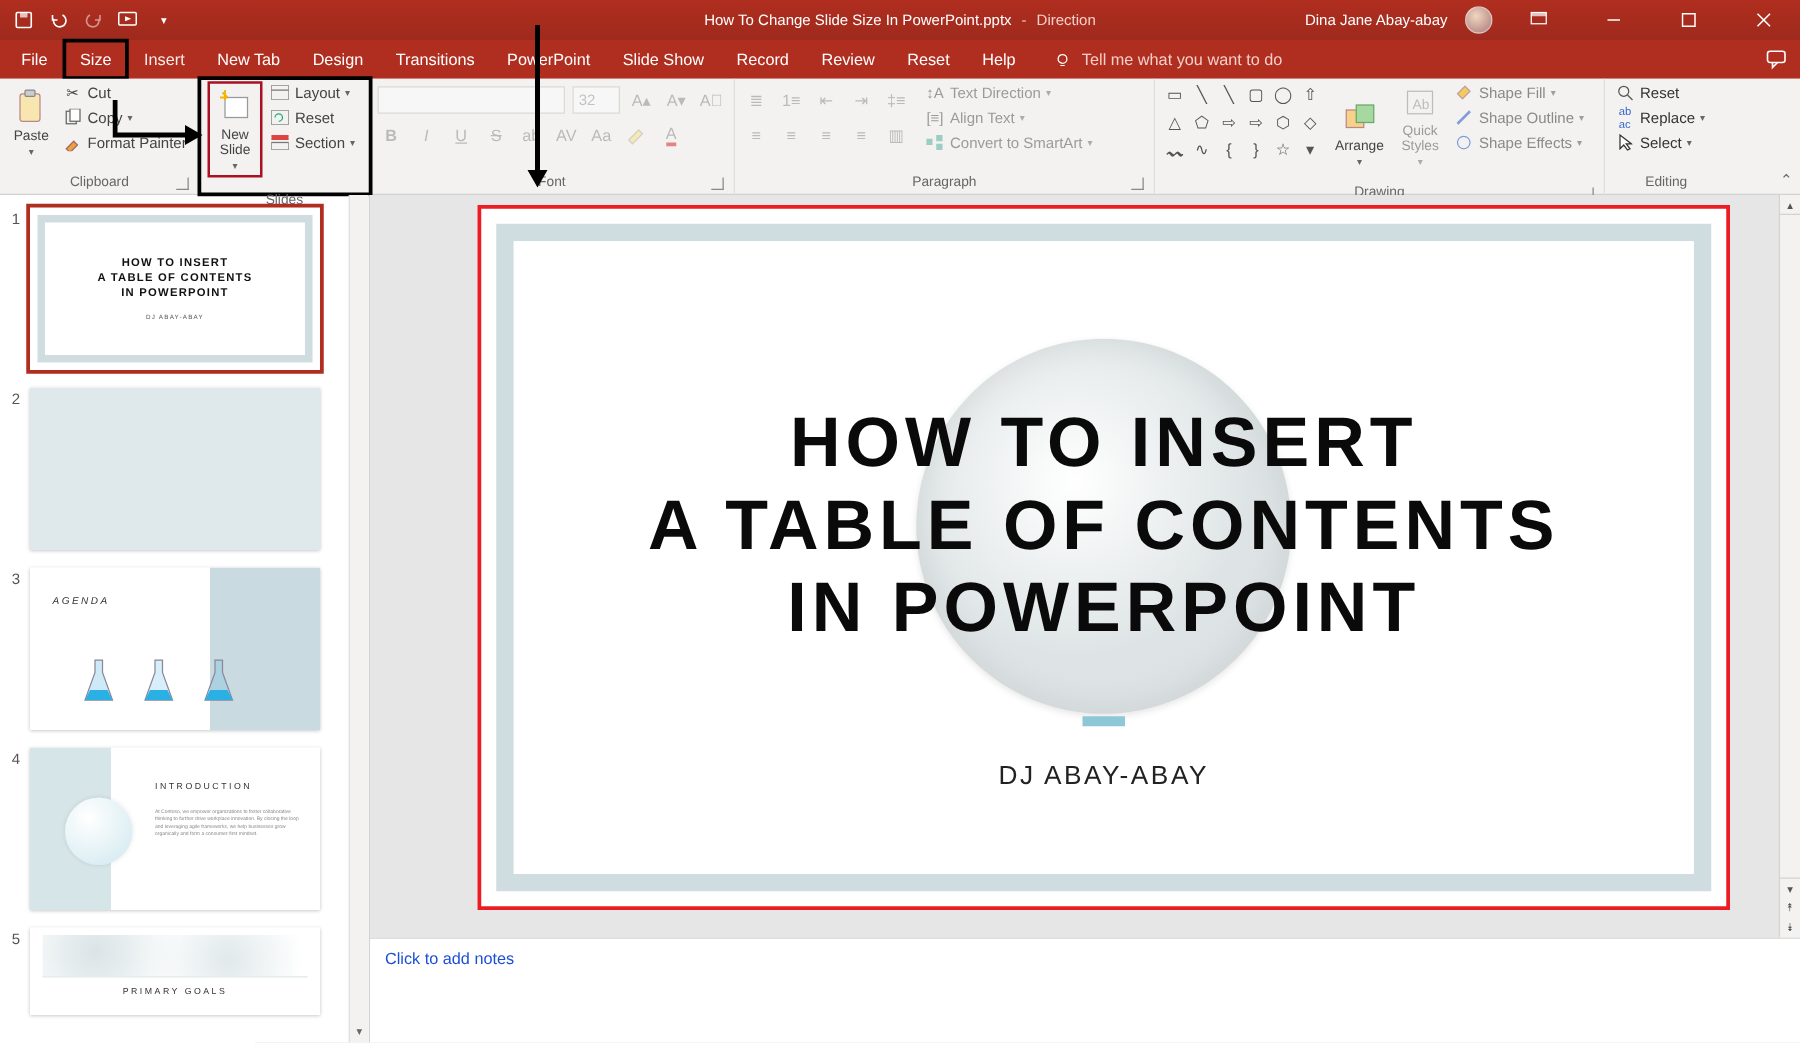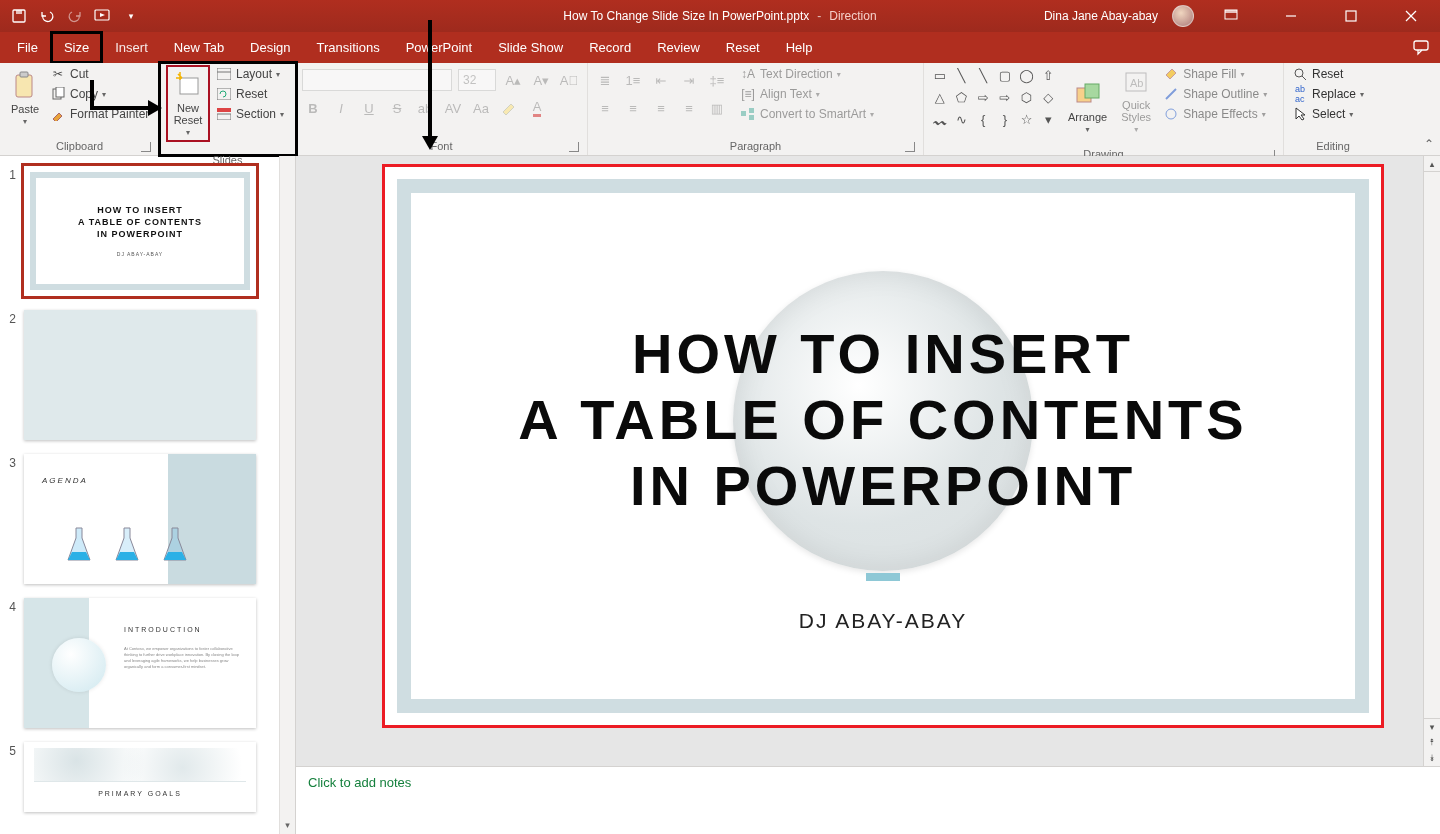--- a/index.html
+++ b/index.html
@@ -98,21 +98,21 @@
 .vscroll-btn { height: 16px; border-bottom: 1px solid #d4d2d0; display:flex; align-items:center; justify-content:center; font-size:9px; color:#555;}
 .slide-outer { border: 3px solid #ec1c24; width: 1002px; height: 564px; background: #fff; position: relative; }
 .slide-mat { position: absolute; inset: 12px; border: 14px solid #cfdde1; }
 .slide-inner { position: absolute; inset: 26px; background: #fff; }
 .dish { position: absolute; top: 78px; left: 50%; transform: translateX(-50%); width: 300px; height: 300px; border-radius: 50%; background: radial-gradient(circle at 42% 38%, rgba(255,255,255,.9), rgba(200,210,212,.6) 55%, rgba(180,190,192,.5)); box-shadow: inset 0 0 30px rgba(0,0,0,.08), 0 2px 6px rgba(0,0,0,.1); overflow: hidden; }
 .dish::before, .dish::after { content:""; position:absolute; border-radius:50%; background:rgba(255,255,255,.5); }
 .slide-title { position: absolute; top: 128px; left: 0; right: 0; text-align: center; font-weight: 900; font-size: 56px; letter-spacing: 4px; line-height: 1.18; color: #0a0a0a; font-family: "Arial Black", Arial, sans-serif; }
 .accent-bar { position: absolute; left: 50%; transform: translateX(-50%); bottom: 118px; width: 34px; height: 8px; background: #8ec8d6; }
 .author { position: absolute; left: 0; right: 0; bottom: 66px; text-align: center; font-size: 21px; letter-spacing: 2px; color: #222; }
 
-.notes-area { height: 68px; background: #fff; border-top: 1px solid #d4d2d0; padding: 8px 12px; color: #15803d; font-size: 13px; }
+.notes-area { height: 84px; background: #fff; border-top: 1px solid #d4d2d0; padding: 8px 12px; color: #1d4ed8; font-size: 13px; }
 
 
 svg { display: block; }
 </style>
 </head>
 <body>
 
 <div class="titlebar">
   <div class="qat">
     <span class="qat-btn">
@@ -180,20 +180,27 @@
   <div class="tab" style="opacity:.9">Insert</div>
   <div class="tab">New Tab</div>
   <div class="tab">Design</div>
   <div class="tab">Transitions</div>
   <div class="tab">PowerPoint</div>
   <div class="tab">Slide Show</div>
   <div class="tab">Record</div>
   <div class="tab">Review</div>
   <div class="tab">Reset</div>
   <div class="tab">Help</div>
+  <div class="tellme">
+    <svg class="bulb" viewBox="0 0 16 16">
+        <circle cx="8" cy="7" r="4" fill="none" stroke="#fff" stroke-width="1.2"></circle>
+        <line x1="6" y1="13" x2="10" y2="13" stroke="#fff"></line>
+      </svg>
+    <span>Tell me what you want to do</span>
+  </div>
   <span class="comment-icon">
       <svg width="18" height="18">
         <rect x="2" y="3" width="14" height="9" rx="2" fill="none" stroke="#fff" stroke-width="1.3"></rect>
         <path d="M6 12 L6 16 L10 12" fill="none" stroke="#fff" stroke-width="1.3"></path>
       </svg>
     </span>
 </div>
 
 <svg class="anno-arrow" width="80" height="50">
   <path d="M2 2 L2 30 L60 30" fill="none" stroke="#000" stroke-width="4"></path>
@@ -250,21 +257,21 @@
     <div class="group-body">
       <div class="new-slide-wrap">
         <div class="big-btn">
           <span class="icon-slot">
               <svg width="28" height="26">
                 <rect x="6" y="6" width="18" height="16" fill="#fff" stroke="#999"></rect>
                 <path d="M4 2 L8 6 M2 6 L8 6 M6 0 L6 8" stroke="#f4b400" stroke-width="1.5"></path>
               </svg>
             </span>
           <span style="white-space:pre-line;text-align:center;line-height:1.1">New
-Reset</span>
+Slide</span>
             <span class="caret">▾</span>
         </div>
       </div>
       <div class="stack">
         <div class="stack-row">
             <span class="mini-icon">
               <svg width="14" height="12">
                 <rect x="0" y="0" width="14" height="12" fill="none" stroke="#777"></rect>
                 <line x1="0" y1="4" x2="14" y2="4" stroke="#777"></line>
               </svg>

